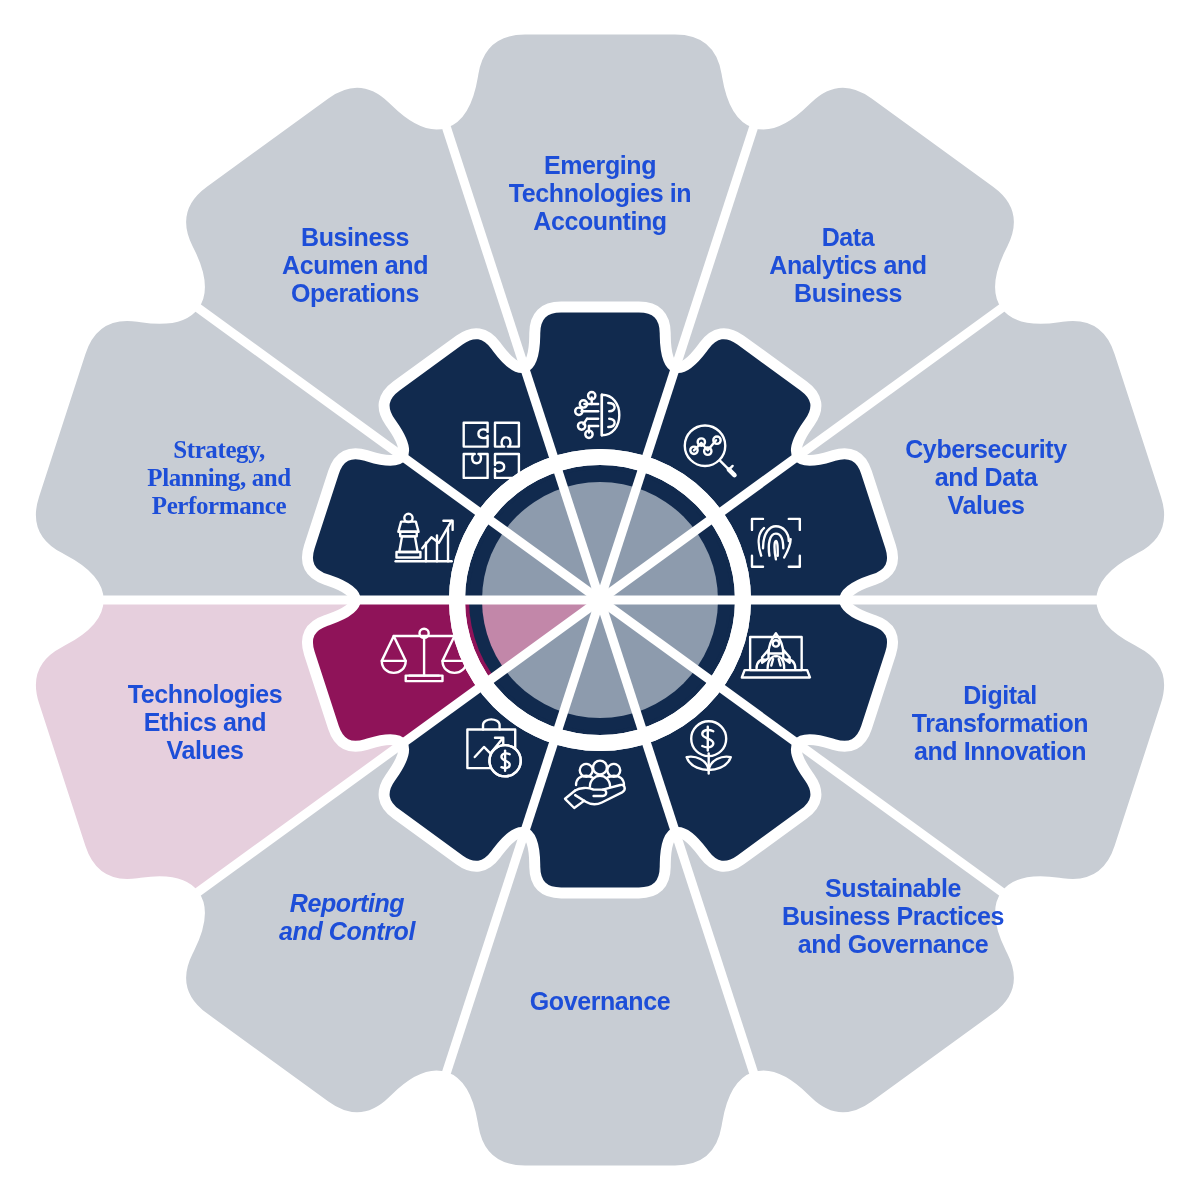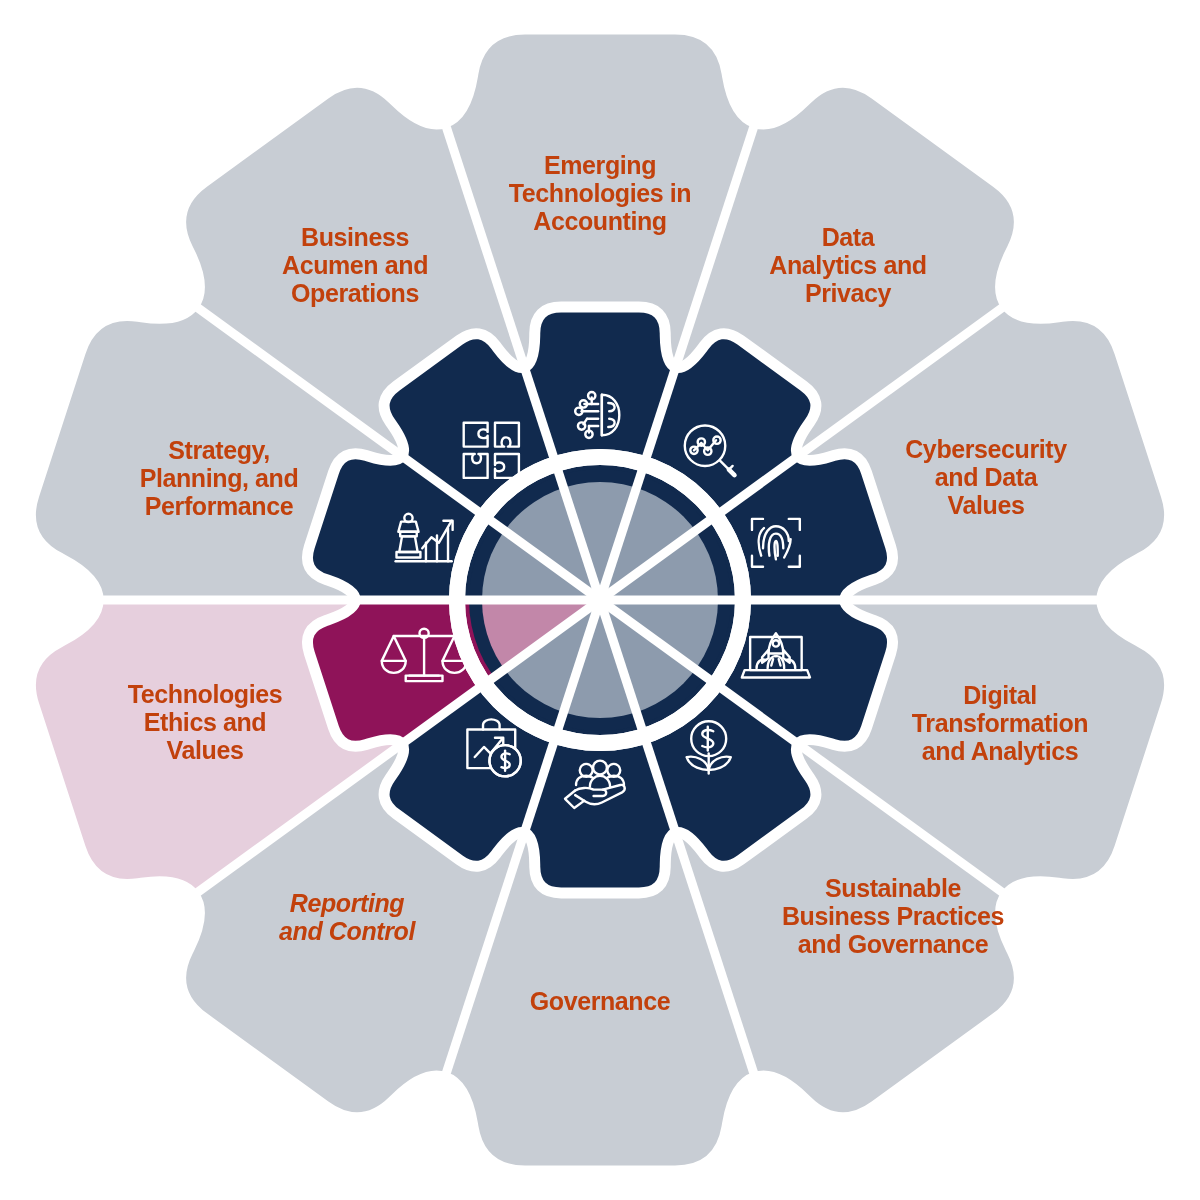--- a/index.html
+++ b/index.html
@@ -7,21 +7,21 @@
   body{width:1200px;height:1200px;overflow:hidden;
        font-family:"Liberation Sans","DejaVu Sans",sans-serif;}
   #wheel-wrap{position:relative;width:1200px;height:1200px;}
   svg#gear-svg{position:absolute;left:0;top:0;width:1200px;height:1200px;display:block;}
   .outer-label{
     position:absolute;
     text-align:center;
     font-weight:bold;
     font-size:25px;
     line-height:1.12;
-    color:#c2410c;
+    color:#1d4ed8;
     letter-spacing:-0.4px;
     transform:translate(-50%,-50%);
     font-stretch:condensed;
     white-space:pre-line;
     pointer-events:none;
   }
 </style>
 </head>
 <body>
 
@@ -207,36 +207,36 @@
         </g>
       </g>
   </svg>
 
   <div id="labels-layer">
       <div class="outer-label" style="left: 600px; top: 193px;">Emerging
 Technologies in
 Accounting</div>
       <div class="outer-label" style="left: 848px; top: 265px;">Data
 Analytics and
-Privacy</div>
+Business</div>
       <div class="outer-label" style="left: 986px; top: 477px;">Cybersecurity
 and Data
 Values</div>
       <div class="outer-label" style="left: 1000px; top: 723px;">Digital
 Transformation
-and Analytics</div>
+and Innovation</div>
       <div class="outer-label" style="left: 849px; top: 916px; margin-left: 44px;">Sustainable
 Business Practices
 and Governance</div>
       <div class="outer-label" style="left: 600px; top: 1001px;">Governance</div>
       <div class="outer-label" style="left: 347px; top: 917px; font-style: italic;">Reporting
 and Control</div>
       <div class="outer-label" style="left: 205px; top: 722px;">Technologies
 Ethics and
 Values</div>
-      <div class="outer-label" style="left: 219px; top: 478px;">Strategy,
+      <div class="outer-label" style="left: 219px; top: 478px; font-family: Liberation Serif, serif;">Strategy,
 Planning, and
 Performance</div>
       <div class="outer-label" style="left: 355px; top: 265px; text-align: center;">Business
 Acumen and
 Operations</div>
     </div>
 </div>
 
 </body></html>

